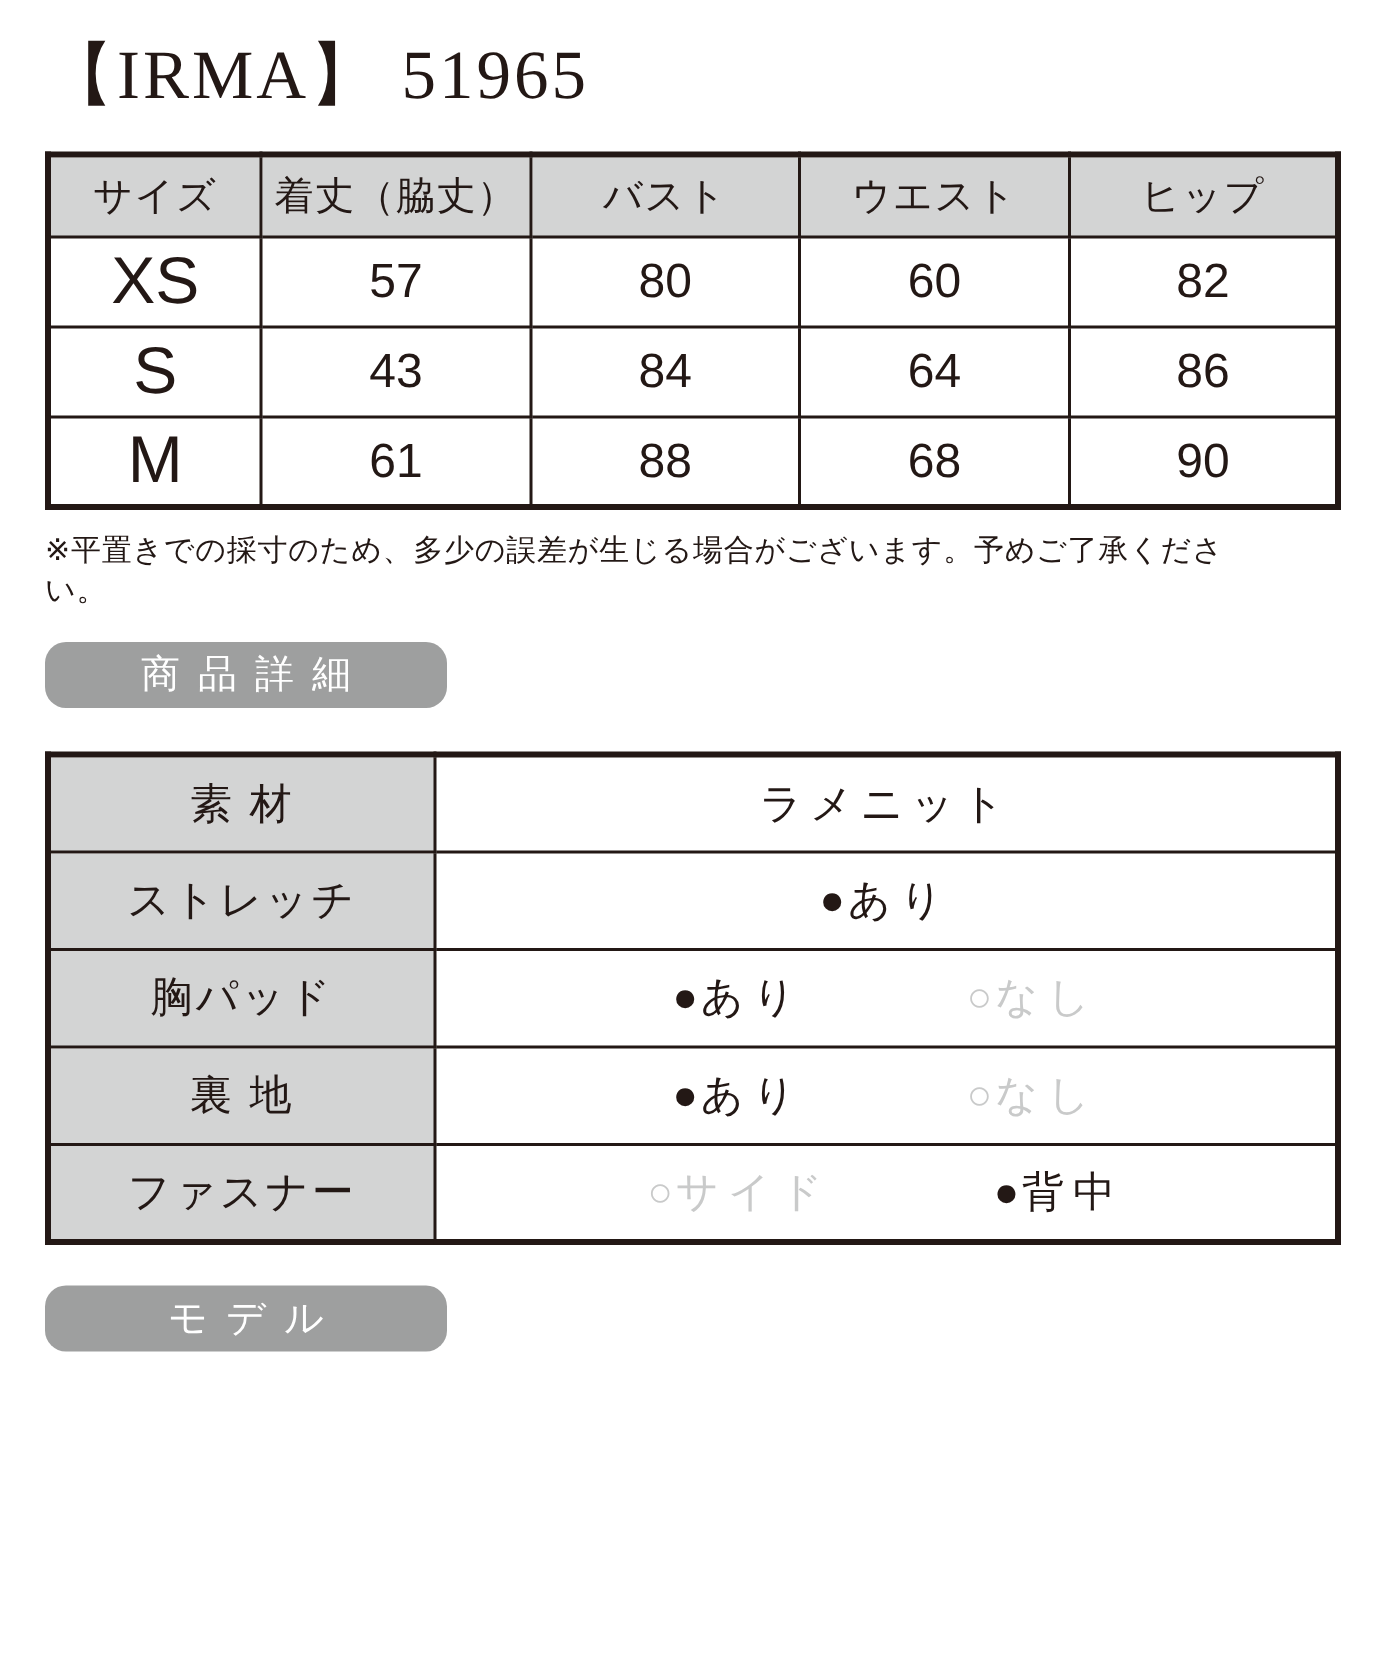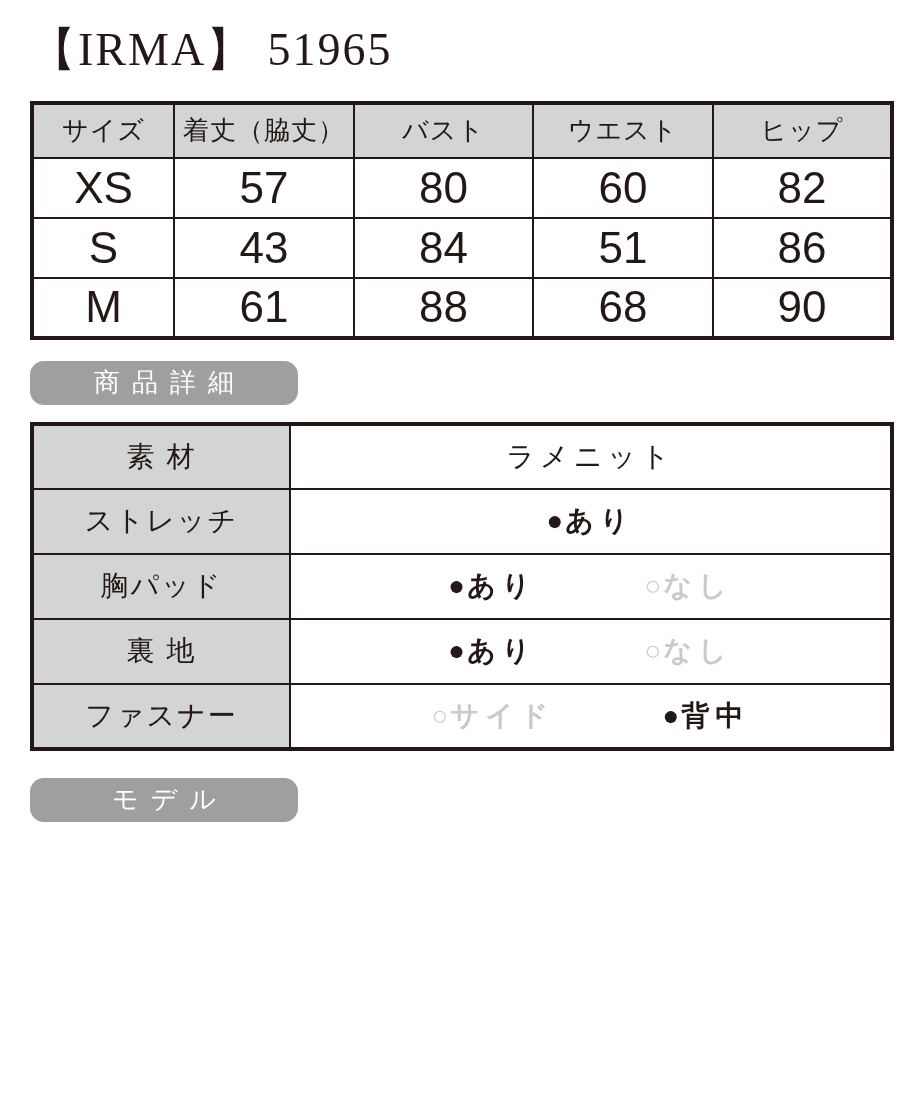--- a/index.html
+++ b/index.html
@@ -26,42 +26,42 @@
   table{border-collapse:collapse;table-layout:fixed;width:860px;}
   .size-table{border:4px solid var(--border);}
   .size-table th,.size-table td{
     border:2px solid var(--border);text-align:center;vertical-align:middle;
     overflow:hidden;white-space:nowrap;
   }
   .size-table thead th{
     background:var(--header-bg);font-weight:400;font-size:26px;
     height:55px;letter-spacing:1px;
   }
-  .size-table tbody td{font-size:44px;font-weight:400;height:60px;}
+  .size-table tbody td{font-size:32px;font-weight:400;height:60px;}
   .size-table tbody td.size-name{font-size:44px;}
 
   .note{font-size:20px;letter-spacing:0.5px;margin:13px 0 0 0;}
 
   .badge{
     width:268px;height:44px;background:var(--badge-bg);border-radius:14px;
     color:#ffffff;font-size:26px;letter-spacing:12px;text-indent:12px;
     display:flex;align-items:center;justify-content:center;
   }
   .badge-details{margin:21px 0 0 0;}
   .badge-model{margin:27px 0 0 0;}
 
-  .detail-table{border:4px solid var(--border);margin-top:17px;}
+  .detail-table{border:4px solid var(--border);margin-top:29px;}
   .detail-table td{
     border:2px solid var(--border);height:65px;vertical-align:middle;
     text-align:center;font-size:28px;overflow:hidden;white-space:nowrap;
   }
   .detail-table td.detail-label{background:var(--header-bg);letter-spacing:2px;}
   .detail-table td.detail-value{letter-spacing:5px;}
   .opts{display:flex;justify-content:center;align-items:center;gap:108px;}
-  .opt{letter-spacing:6px;font-weight:bold;}
+  .opt{letter-spacing:6px;}
   .opt .marker{margin-right:2px;letter-spacing:0;}
   .opt.unselected{color:var(--unselected);}
 
   .model-line{font-size:26px;letter-spacing:2px;margin:27px 0 0 0;}
 </style>
 </head>
 <body>
 
 <div class="page">
 
@@ -89,33 +89,34 @@
           <td class="size-name">XS</td>
           <td>57</td>
           <td>80</td>
           <td>60</td>
           <td>82</td>
         </tr>
         <tr>
           <td class="size-name">S</td>
           <td>43</td>
           <td>84</td>
-          <td>51</td>
+          <td>64</td>
           <td>86</td>
         </tr>
         <tr>
           <td class="size-name">M</td>
           <td>61</td>
           <td>88</td>
           <td>68</td>
           <td>90</td>
         </tr>
       </tbody>
   </table>
 
+  <p class="note">※平置きでの採寸のため、多少の誤差が生じる場合がございます。予めご了承ください。</p>
 
   <div class="badge badge-details">
     <span>商品詳細</span>
   </div>
 
   <table class="detail-table">
     <colgroup>
       <col style="width:258px">
         <col style="width:602px">
     </colgroup>

